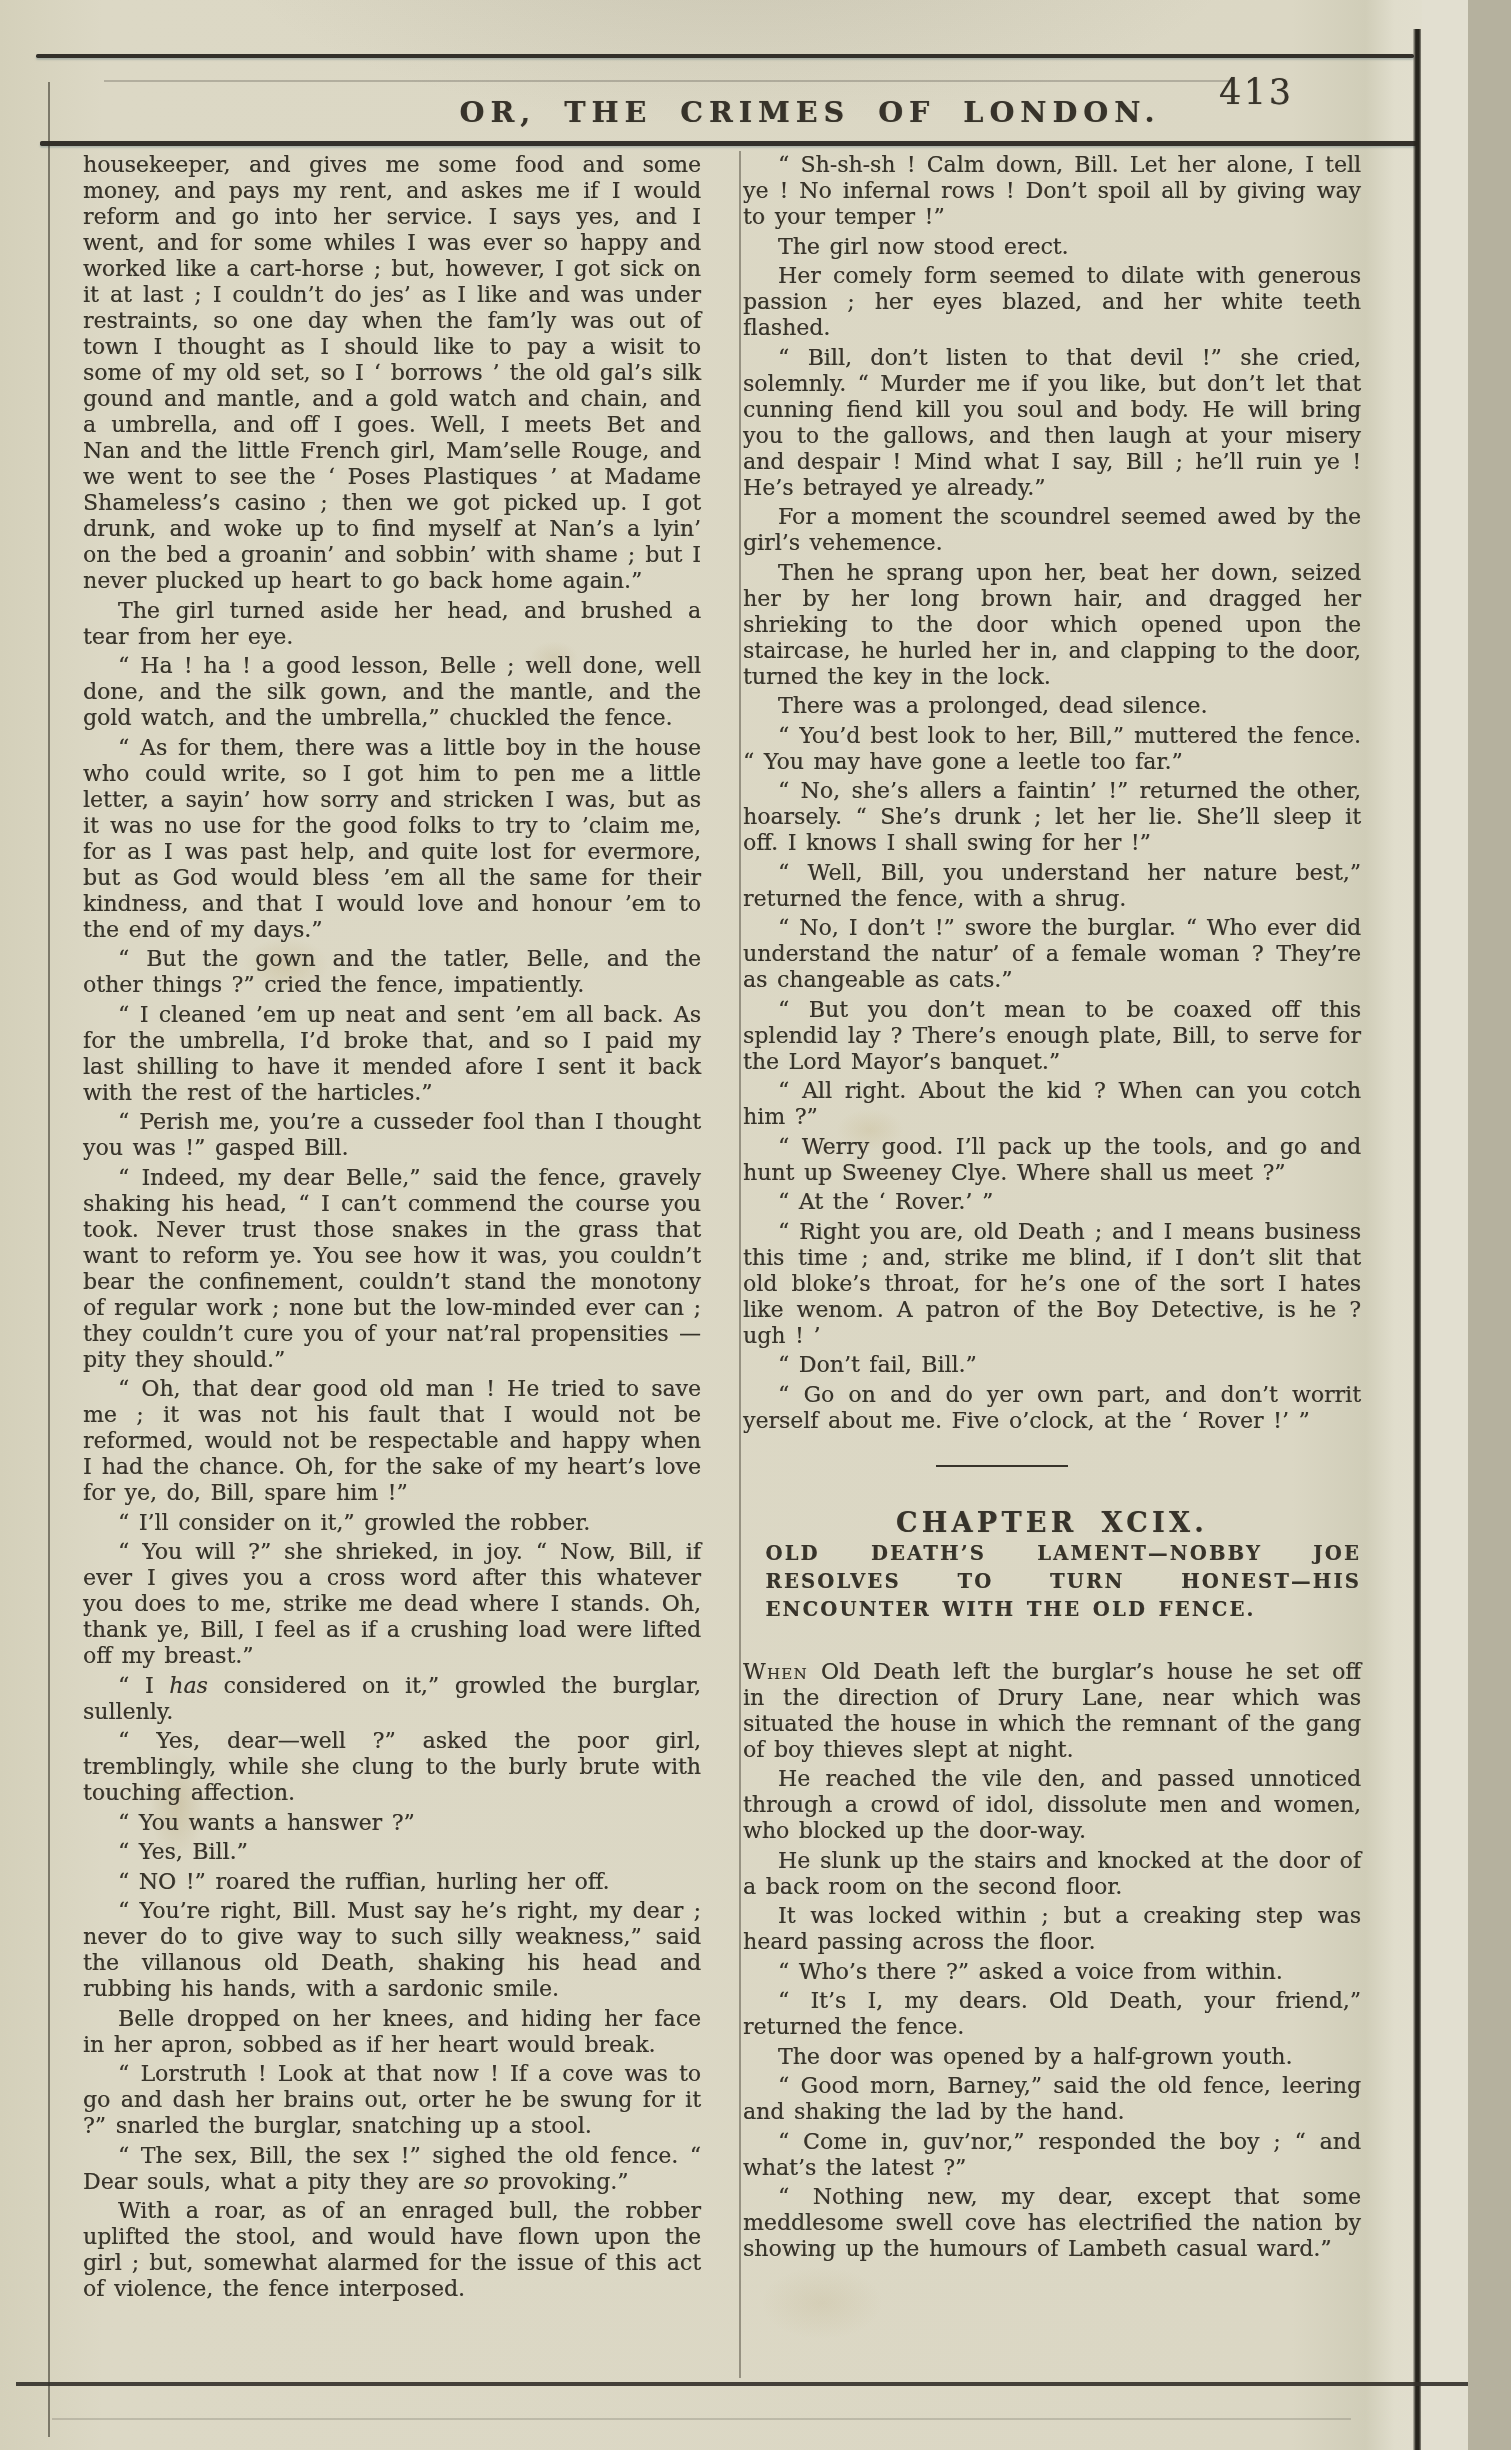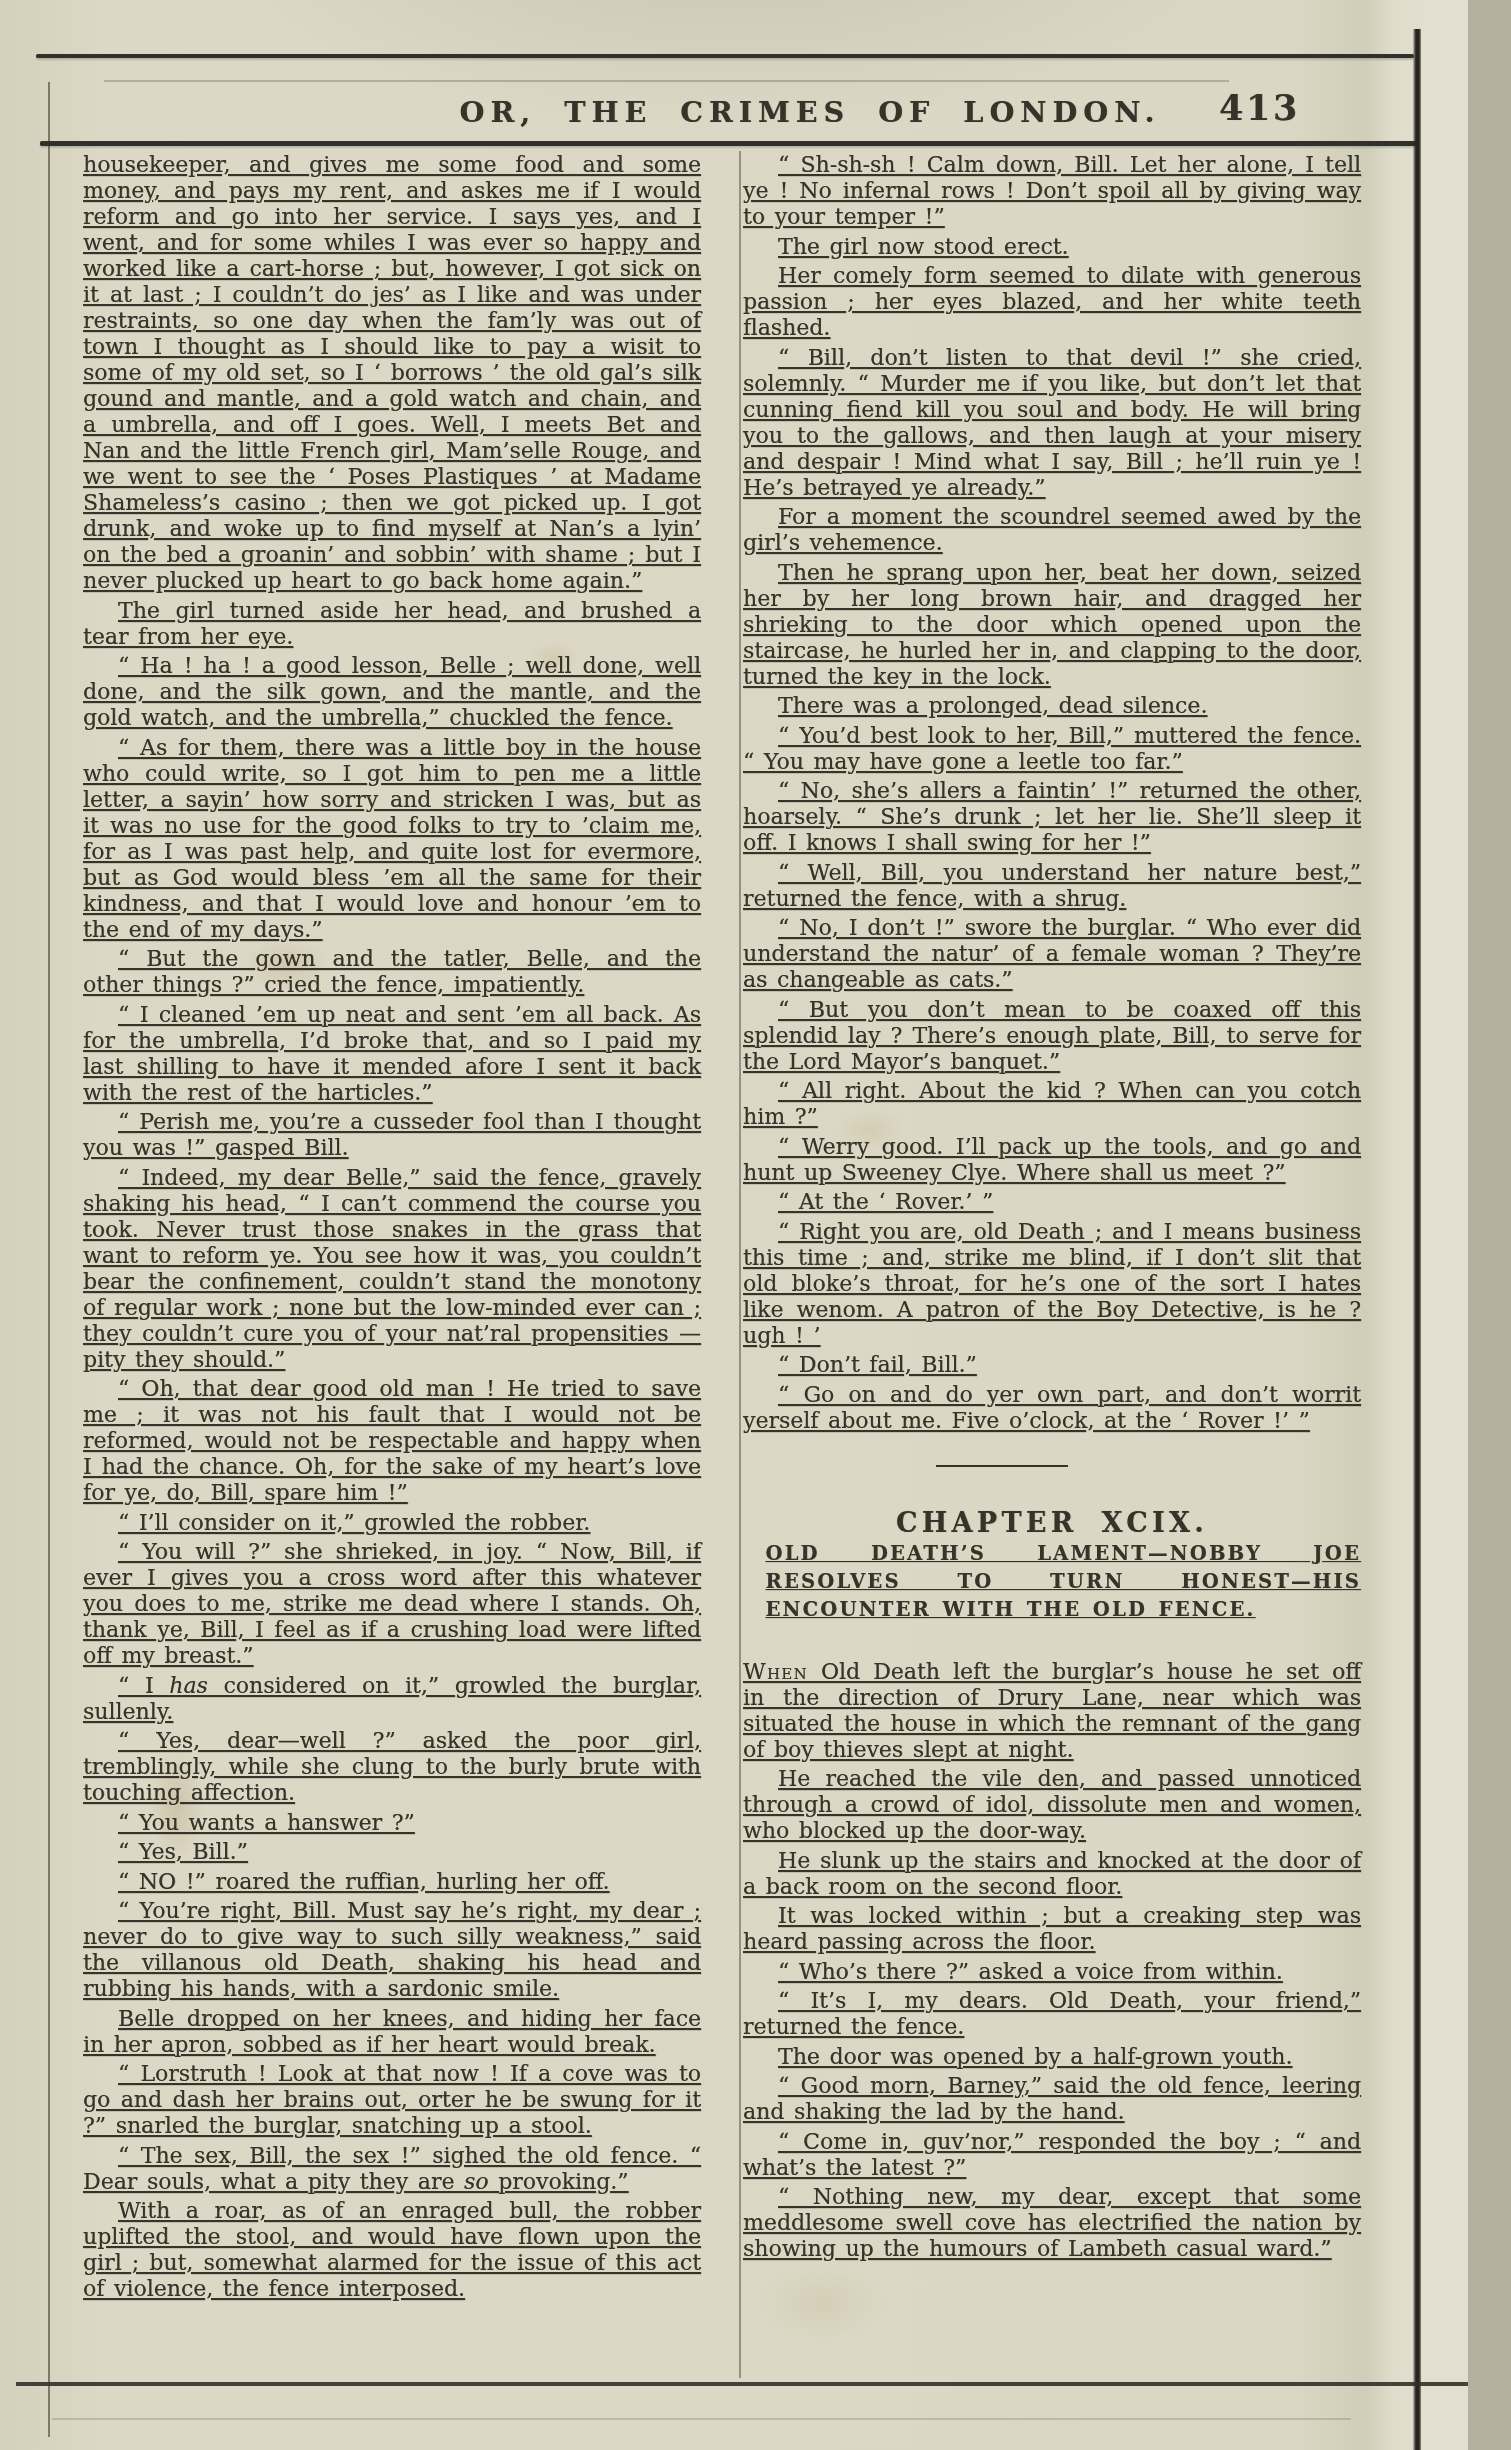--- a/index.html
+++ b/index.html
@@ -29,32 +29,32 @@
   .vrule-center{left:739px;top:151px;height:2227px;width:1.7px;opacity:.75;}
   .page-edge-light{position:absolute;left:1422px;top:0;width:90px;height:2450px;background:#e2dfd0;}
   .vrule-right{left:1413px;top:29px;height:2421px;width:7.8px;
     background:linear-gradient(90deg, rgba(40,38,30,.15), #26241d 35%, #26241d 75%, rgba(40,38,30,.45));}
   .running-title{
     position:absolute;top:95px;left:810px;transform:translateX(-50%);
     font-size:28.6px;font-weight:bold;letter-spacing:6px;word-spacing:12px;white-space:nowrap;
     text-shadow:0.3px 0.4px 0.7px rgba(45,40,30,.5);
   }
   .page-number{
-    position:absolute;top:87px;left:1219px;
-    font-size:35px;font-weight:bold;letter-spacing:2.6px;
+    position:absolute;top:72px;left:1219px;
+    font-size:35px;font-weight:normal;letter-spacing:2.6px;
     text-shadow:0.3px 0.4px 0.7px rgba(45,40,30,.5);
   }
   .col{
     position:absolute;top:152px;width:618px;
     font-size:22px;line-height:26px;text-align:justify;
     text-shadow:0.3px 0.3px 0.6px rgba(45,40,30,.55);
   }
   .col-left{left:83px;}
   .col-right{left:743px;}
-  .col p{margin:3.5px 0 0 0;text-indent:35px;word-spacing:2.6px;text-decoration:underline;}
+  .col p{margin:3.5px 0 0 0;text-indent:35px;word-spacing:2.6px;}
   .col p:first-child, .col div p:first-child{margin-top:0;}
   .col p.noindent{text-indent:0;}
   .sc{font-variant:small-caps;letter-spacing:1.3px;}
   .chapter-divider{width:132px;height:2.6px;background:#37332a;margin:31px auto 0 auto;transform:translateX(-50px);}
   .chapter-heading{
     margin:43px 0 0 0;text-align:center;font-size:27px;font-weight:bold;
     letter-spacing:4.3px;word-spacing:10.4px;
     text-shadow:0.3px 0.4px 0.7px rgba(45,40,30,.5);
   }
   .chapter-summary{

